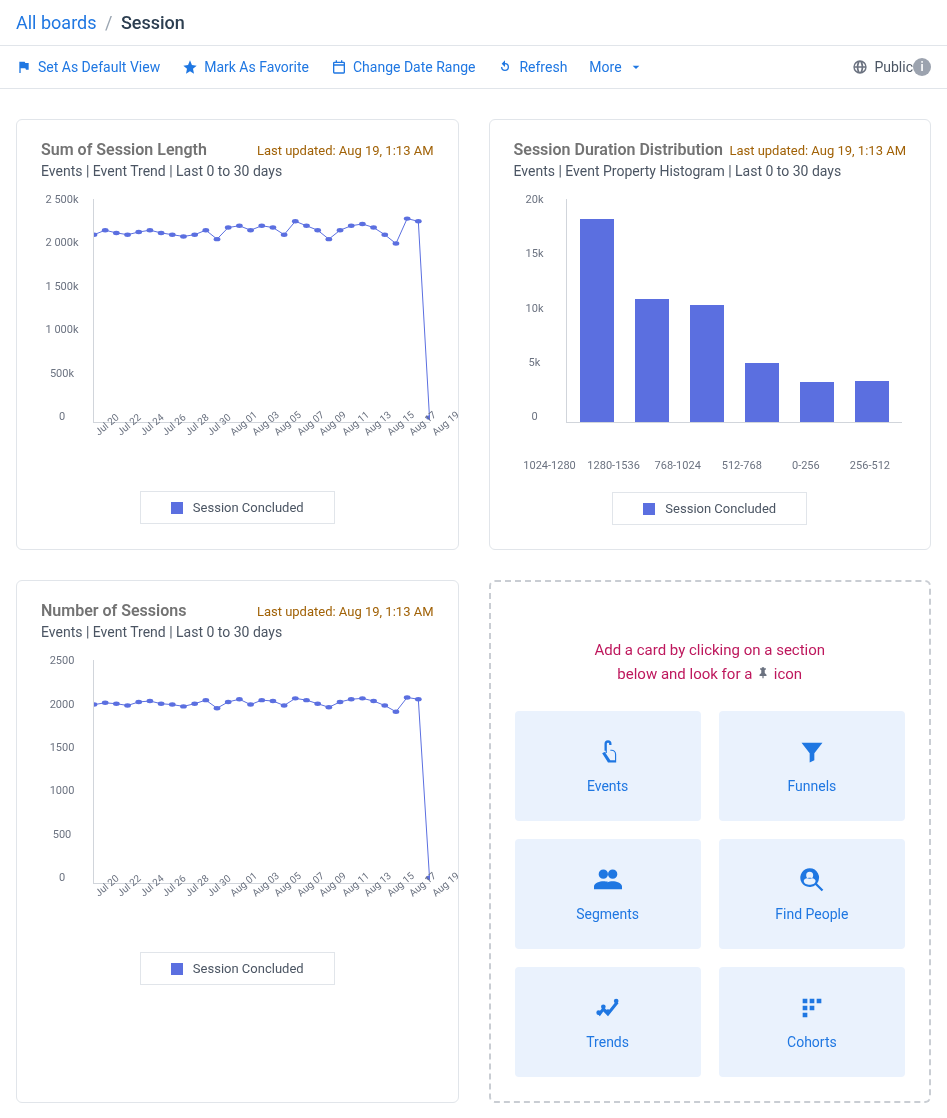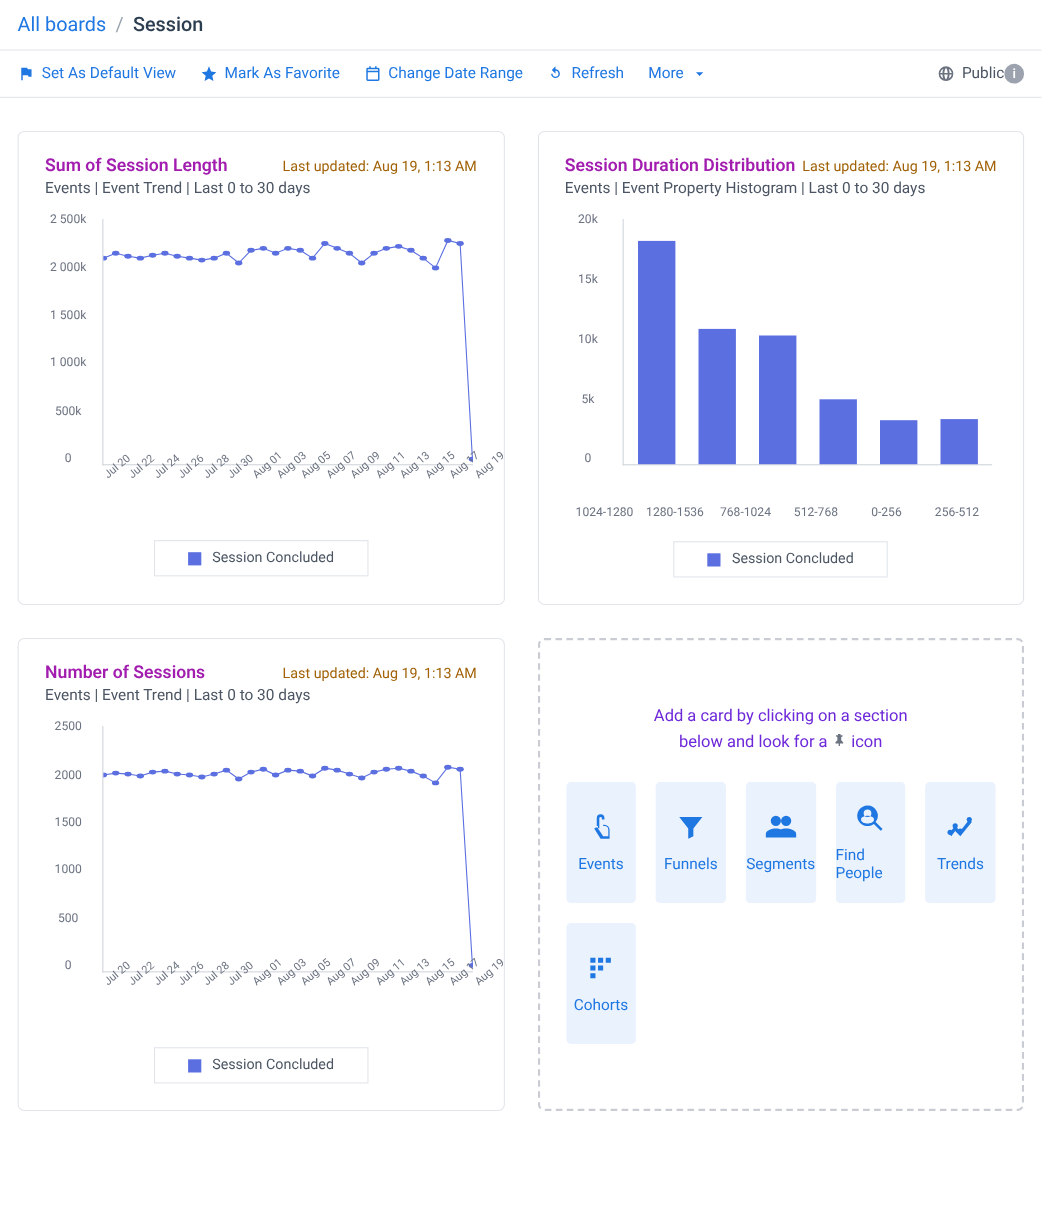--- a/index.html
+++ b/index.html
@@ -11,43 +11,43 @@
   .toolbar { display: flex; align-items: center; padding: 12px 16px; border-bottom: 1px solid #e1e5ea; gap: 22px; font-size: 14px; }
   .toolbar .btn { display: flex; align-items: flex-start; gap: 6px; color: #1f77e2; cursor: pointer; }
   .toolbar .btn svg { width: 16px; height: 16px; fill: #1f77e2; }
   .toolbar .spacer { flex: 1; }
   .toolbar .right { display: flex; align-items: center; color: #4b5563; }
   .toolbar .right svg { width: 16px; height: 16px; fill: #6b7280; }
   .toolbar .info { width: 18px; height: 18px; border-radius: 50%; background: #9ca3af; color: #fff; display:flex; align-items:center; justify-content:center; font-size:12px; font-weight:600;}
   .grid { display: grid; grid-template-columns: 1fr 1fr; gap: 30px; padding: 30px 16px; }
   .card { border: 1px solid #e1e5ea; border-radius: 6px; padding: 20px 24px 24px; position:relative; }
   .card-header { display: flex; justify-content: space-between; align-items: baseline; }
-  .card-title { font-weight: 600; font-size: 16px; color: #a21caf; }
+  .card-title { font-weight: 600; font-size: 16px; color: #737373; }
   .card-updated { font-size: 13px; color: #a16207; }
   .card-sub { font-size: 14px; color: #4b5563; margin-top: 4px; margin-bottom: 14px;}
   .chart-area { position:relative; height: 260px; margin-top: 10px;}
   .y-axis { position:absolute; left:0; top:0; bottom:30px; width:48px; display:flex; flex-direction:column; justify-content:space-between; font-size:11px; color:#6b7280; text-align:right;}
   .y-axis span { padding-right:6px;text-align:center; }
   .plot { position:absolute; left:52px; right:4px; top:6px; bottom:30px; border-left:1px solid #d1d5db; border-bottom:1px solid #d1d5db;}
   .x-axis { position:absolute; left:52px; right:4px; bottom:-6px; height:36px; font-size:10px; color:#6b7280; }
   .x-axis .xl { position:absolute; transform: rotate(-40deg); transform-origin: top left; white-space:nowrap; top:6px;}
   .line-path { position:absolute; inset:0; }
   .line-path svg { width:100%; height:100%; }
   .bars { position:absolute; inset:0; display:flex; align-items:flex-end; gap:18px; padding:0 12px;}
   .bar-wrap { flex:1; display:flex; flex-direction:column; align-items:center; height:100%; justify-content:flex-end;}
   .bar { width: 34px; background:#5b6fe0; }
   .bar-x { display:flex; justify-content:space-around; font-size:11px; color:#6b7280; margin-top:6px; padding: 0 4px;}
   .bar-x span { flex:1; text-align:center; line-height:1.2; }
   .legend { display:flex; justify-content:center; margin-top: 38px;}
   .legend-box { border:1px solid #e1e5ea; padding:8px 30px; display:flex; align-items:center; gap:10px; font-size:13px; color:#4b5563;}
   .legend-sq { width:12px; height:12px; background:#5b6fe0;}
   .add-card { border: 2px dashed #c9cdd3; border-radius: 6px; padding: 24px; }
-  .add-text { text-align: center; color:#6d28d9; font-size:15px; line-height:1.6; margin: 32px 0 24px; }
+  .add-text { text-align: center; color:#be185d; font-size:15px; line-height:1.6; margin: 32px 0 24px; }
   .add-text .pin { display:inline-block; vertical-align:middle; }
-  .add-grid { display:grid; grid-template-columns: repeat(5, 1fr); gap: 18px; }
+  .add-grid { display:grid; grid-template-columns: repeat(2, 1fr); gap: 18px; }
   .add-tile { background:#eaf2fd; border-radius:4px; height:110px; display:flex; flex-direction:column; align-items:center; justify-content:center; gap:12px; color:#1f77e2; cursor:pointer; font-size:14px;}
   .add-tile svg { width:28px; height:28px; fill:#1f77e2; }
   .chevron { width:12px; height:12px; }
 </style>
 </head>
 <body>
 
 <div class="breadcrumb">
   <a href="#">All boards</a>
   <span class="sep">/</span>

